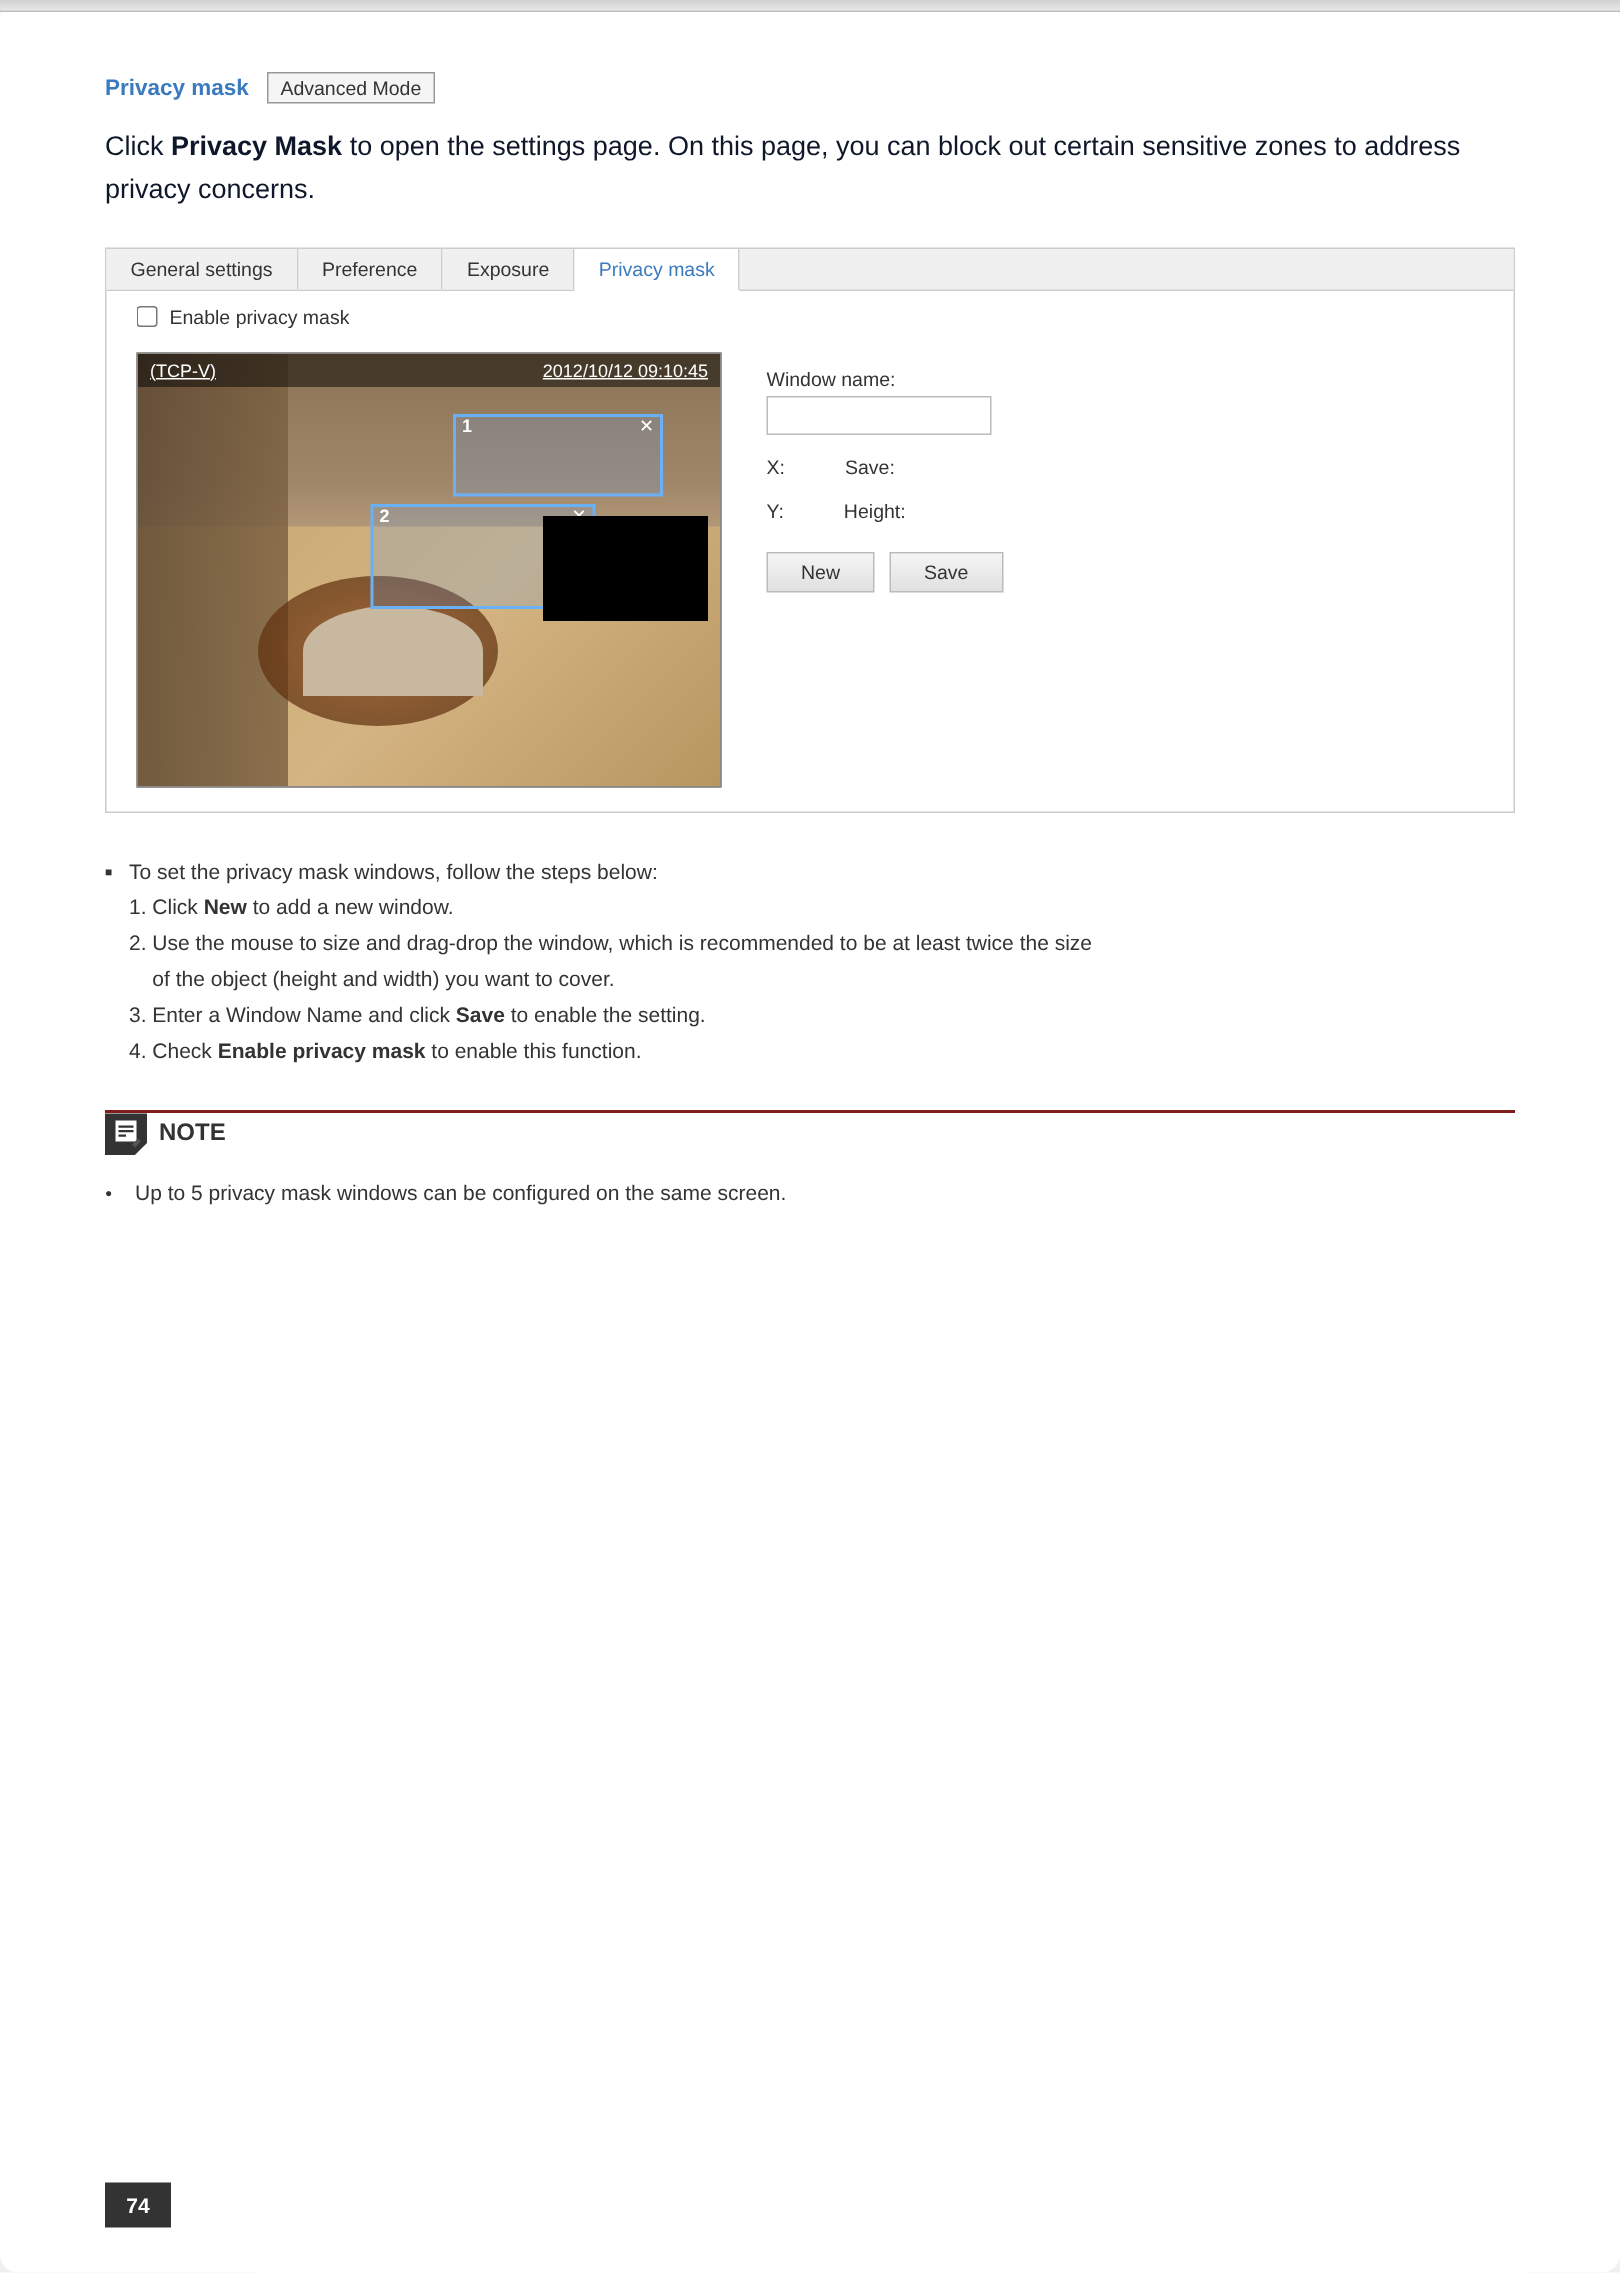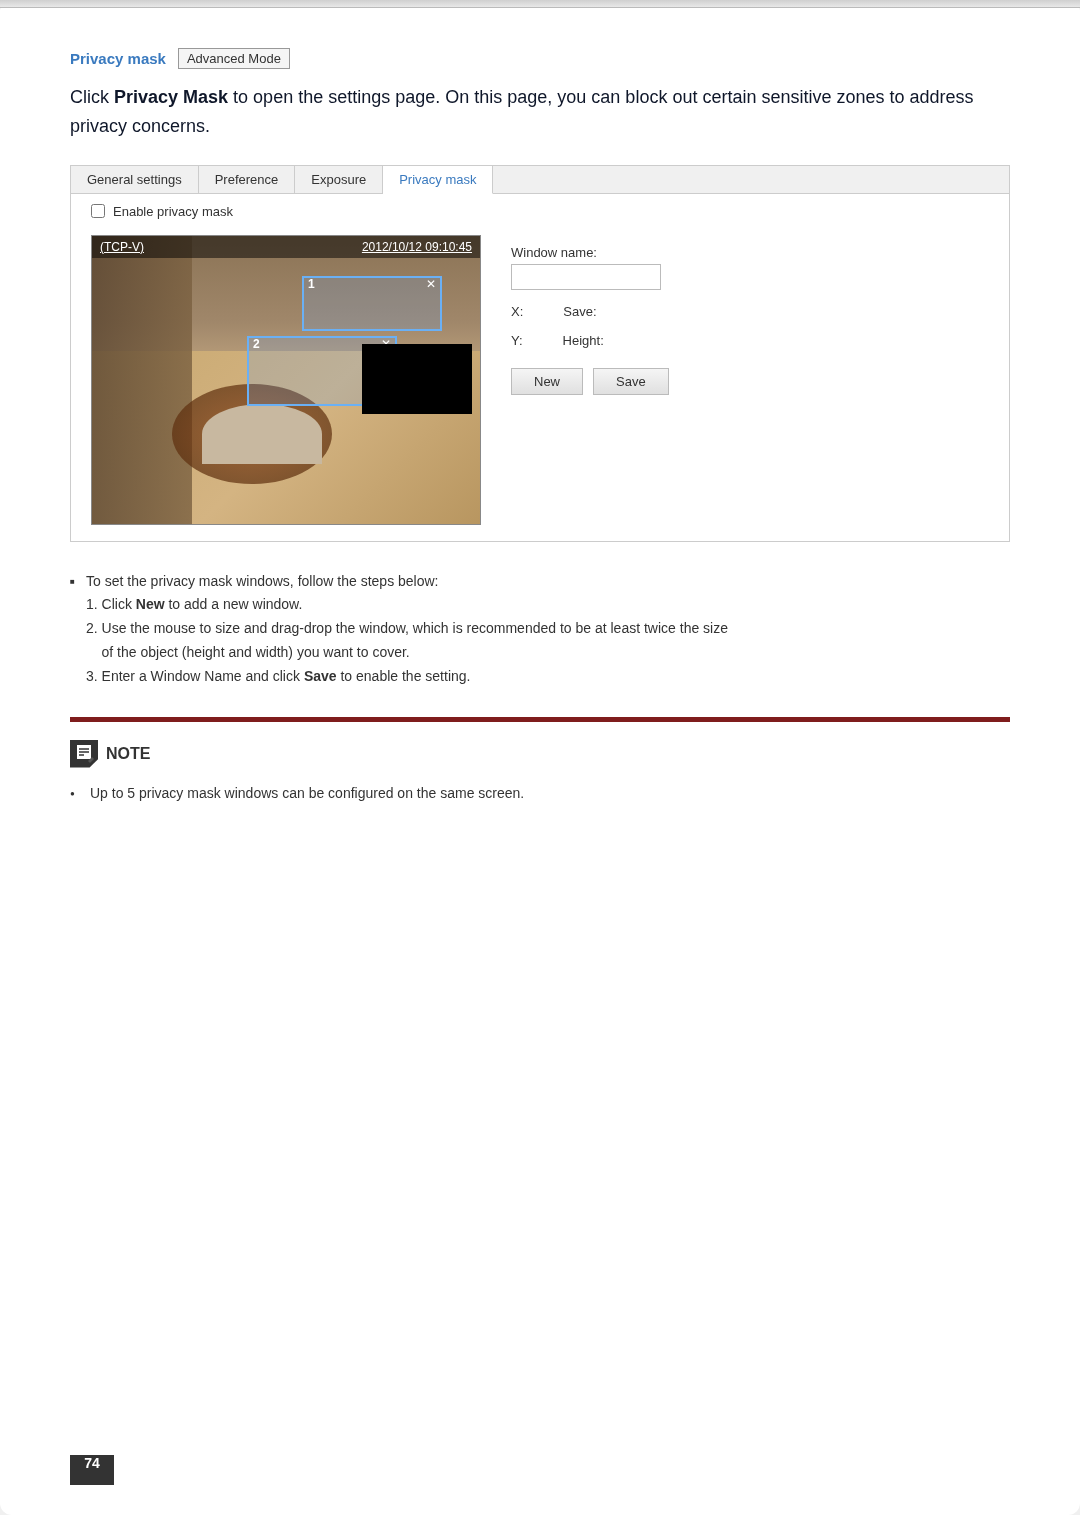--- a/index.html
+++ b/index.html
@@ -299,22 +299,21 @@
       left: 0;
       font-size: 8px;
       top: 5px;
       color: #333;
     }
     .steps-list li strong {
       font-weight: bold;
     }
     
     .note-section {
-      border-top: 5px solid #7f1d1d;
-      padding-top: 18px;
+      border-top: 2px solid #7f1d1d;
       margin-top: 10px;
     }
     .note-header {
       display: flex;
       align-items: center;
       gap: 8px;
       margin-bottom: 14px;
     }
     .note-icon {
       width: 28px;
@@ -357,21 +356,21 @@
     
     .page-number-box {
       position: absolute;
       bottom: 30px;
       left: 70px;
       width: 44px;
       height: 30px;
       background: #333;
       color: #fff;
       display: flex;
-      align-items: flex-start;
+      align-items: center;
       justify-content: center;
       font-size: 14px;
       font-weight: bold;
     }
   </style>
 </head>
 <body>
 
 <div class="page-wrapper">
   <div class="top-bar"></div>
@@ -479,20 +478,23 @@
         </li>
         <li>
           <span>1. Click </span><strong>New</strong><span> to add a new window.</span>
         </li>
         <li>
           <span>2. Use the mouse to size and drag-drop the window, which is recommended to be at least twice the size<br>&nbsp;&nbsp;&nbsp;&nbsp;of the object (height and width) you want to cover.</span>
         </li>
         <li>
           <span>3. Enter a Window Name and click </span><strong>Save</strong><span> to enable the setting.</span>
         </li>
+        <li>
+          <span>4. Check </span><strong>Enable privacy mask</strong><span> to enable this function.</span>
+        </li>
       </ul>
     </div>
 
     <div class="note-section">
       <div class="note-header">
         <div class="note-icon">
           <svg width="20" height="22" viewBox="0 0 20 22" fill="white" xmlns="http://www.w3.org/2000/svg">
             <path d="M3 2 L17 2 L17 16 L3 16 Z" fill="white"></path>
             <path d="M5 6 L15 6" stroke="#333" stroke-width="1.5"></path>
             <path d="M5 9 L15 9" stroke="#333" stroke-width="1.5"></path>

